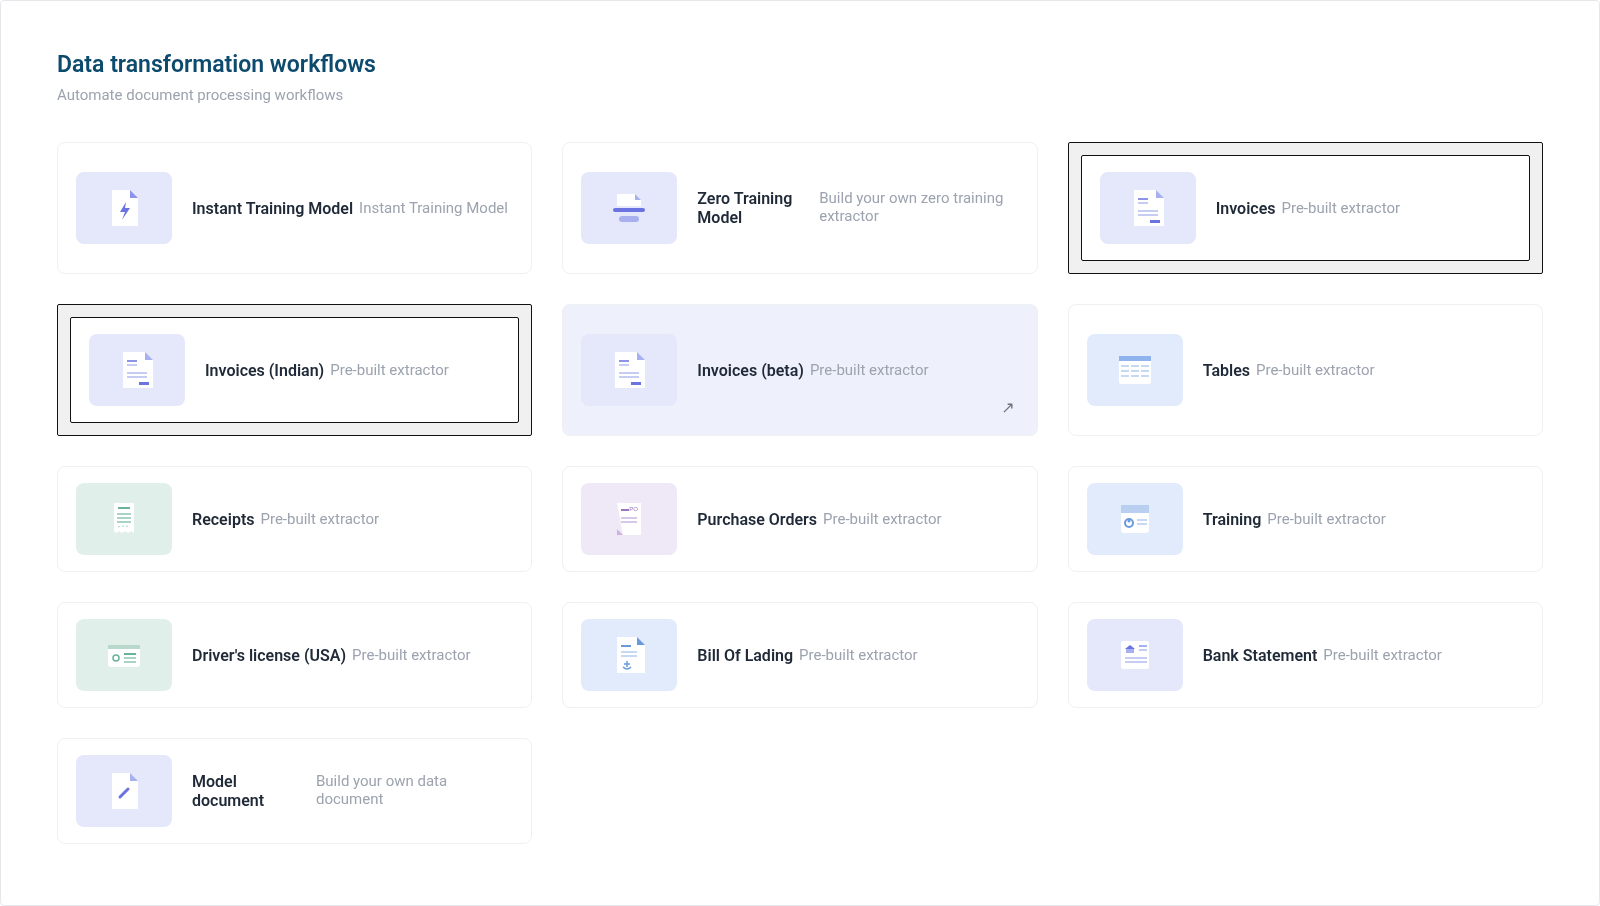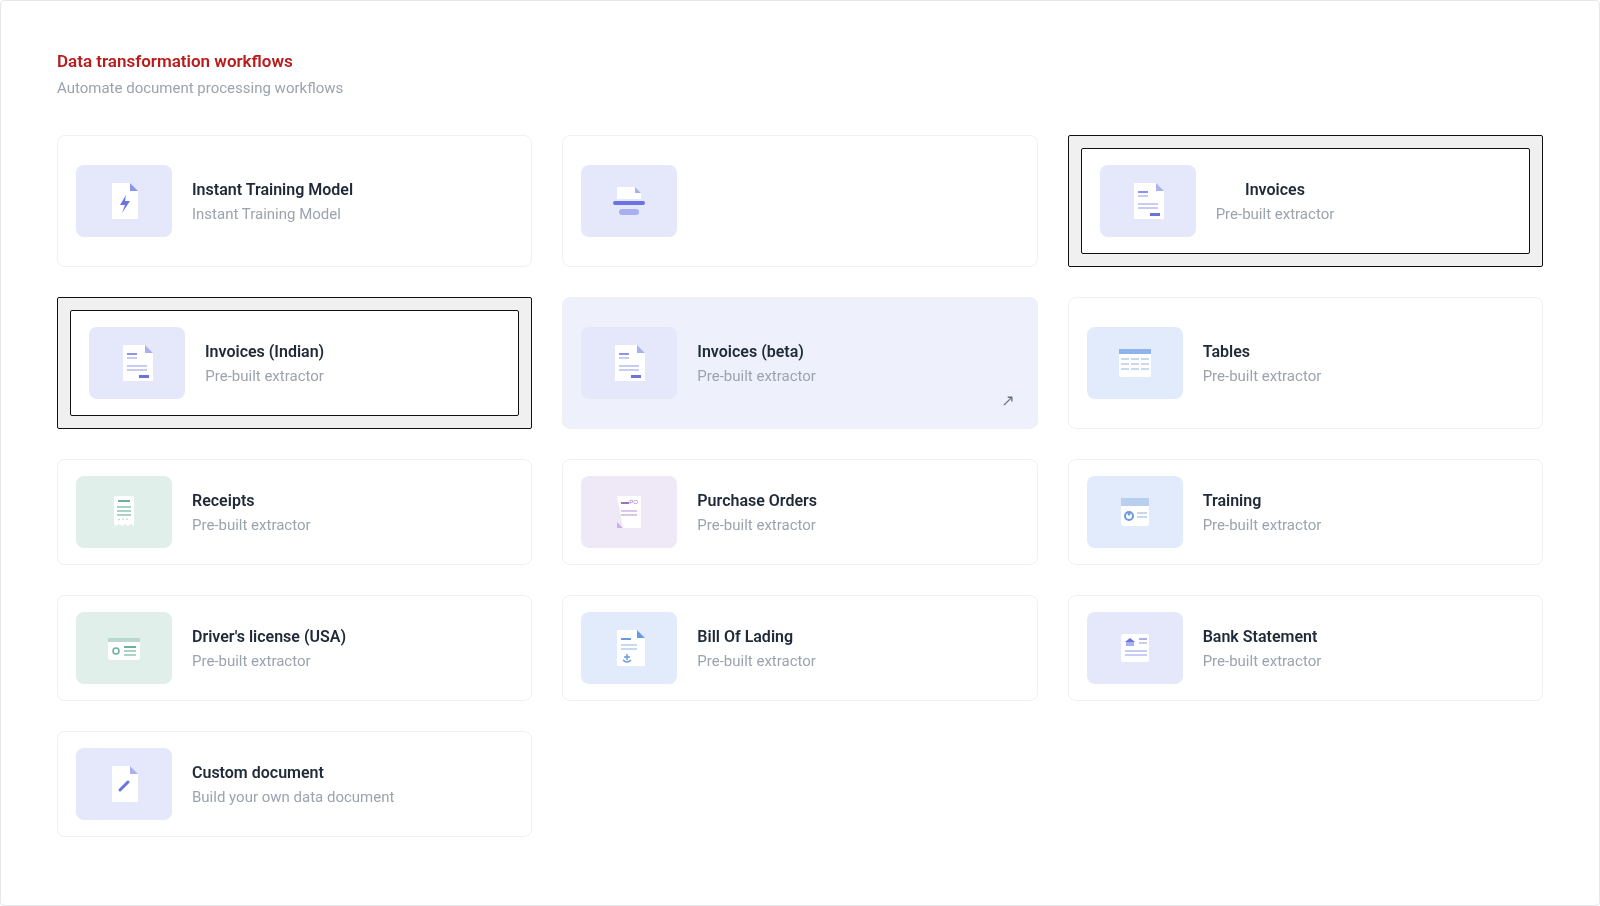--- a/index.html
+++ b/index.html
@@ -11,23 +11,23 @@
     overflow: hidden;
   }
   .frame {
     width: 1600px;
     height: 906px;
     border: 1px solid #e5e7eb;
     border-radius: 4px;
     padding: 50px 56px;
   }
   .page-title {
-    font-size: 17px;
+    font-size: 23px;
     font-weight: 600;
-    color: #b91c1c;
+    color: #0c4a6e;
     margin-bottom: 8px;
   }
   .page-subtitle {
     font-size: 15px;
     color: #9ca3af;
     margin-bottom: 38px;
   }
   .grid {
     display: grid;
     grid-template-columns: repeat(3, 1fr);
@@ -55,21 +55,21 @@
     border-radius: 8px;
     display: flex;
     align-items: center;
     justify-content: center;
     flex-shrink: 0;
   }
   .tile-indigo { background: #e5e7fb; }
   .tile-blue   { background: #e2ebfb; }
   .tile-teal   { background: #e1efea; }
   .tile-purple { background: #efe8f6; }
-  .card-text { display: flex; flex-direction: column; gap: 6px; }
+  .card-text { display: flex; flex-direction: row; gap: 6px; }
   .card-title { font-size: 16px; font-weight: 600; color: #1f2937; }
   .card-desc  { font-size: 15px; color: #9ca3af; }
   .highlight-wrap {
     padding: 12px;
     background: #f0f0f0;
     border: 1px solid #111;
     border-radius: 2px;
     text-align: center;
   }
   .highlight-wrap .card {
@@ -111,20 +111,24 @@
     </div>
 
     <div class="card">
       <div class="icon-tile tile-indigo">
         <svg viewBox="0 0 48 48">
           <path d="M12 10 H30 L36 16 V22 H12 Z" fill="#fff"></path>
           <path d="M30 10 L36 16 H30 Z" fill="#a9b0ef"></path>
           <rect x="8" y="24" width="32" height="4" rx="2" fill="#6a73e0"></rect>
           <rect x="14" y="32" width="20" height="6" rx="3" fill="#a9b0ef"></rect>
         </svg>
+      </div>
+      <div class="card-text">
+        <div class="card-title">Zero Training Model</div>
+        <div class="card-desc">Build your own zero training extractor</div>
       </div>
     </div>
 
     <div class="highlight-wrap">
       <div class="card">
         <div class="icon-tile tile-indigo">
           <svg viewBox="0 0 48 48">
             <path d="M10 6 H32 L40 14 V42 H10 Z" fill="#fff"></path>
             <path d="M32 6 L40 14 H32 Z" fill="#a9b0ef"></path>
             <rect x="14" y="14" width="10" height="2" fill="#8c93e8"></rect>
@@ -307,19 +311,19 @@
 
     <div class="card">
       <div class="icon-tile tile-indigo">
         <svg viewBox="0 0 48 48">
           <path d="M12 6 H30 L38 14 V42 H12 Z" fill="#fff"></path>
           <path d="M30 6 L38 14 H30 Z" fill="#a9b0ef"></path>
           <path d="M20 30 L28 22" stroke="#6a73e0" stroke-width="3" stroke-linecap="round"></path>
         </svg>
       </div>
       <div class="card-text">
-        <div class="card-title">Custom document</div>
+        <div class="card-title">Model document</div>
         <div class="card-desc">Build your own data document</div>
       </div>
     </div>
 
   </div>
 </div>
 
 </body></html>

